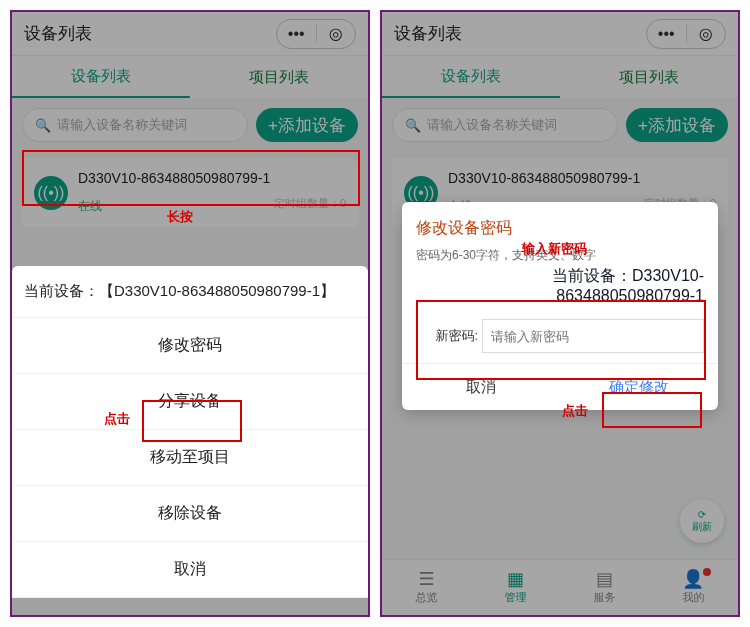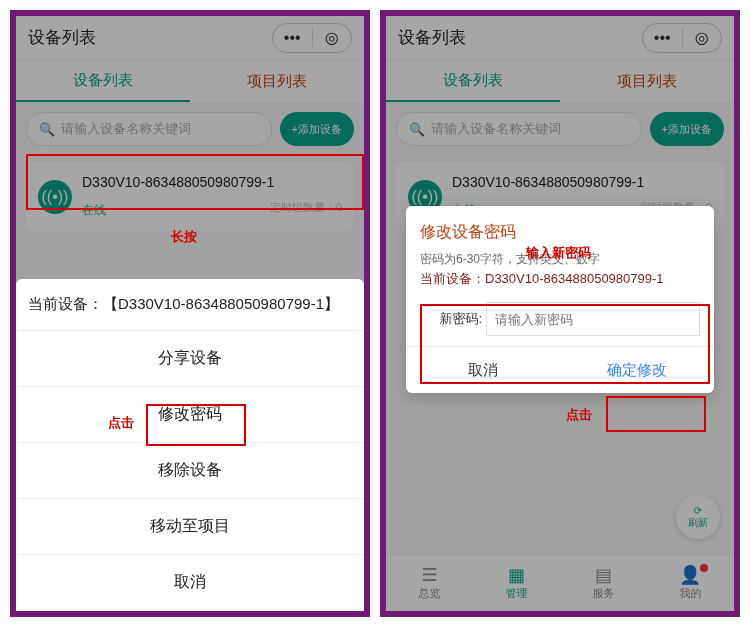--- a/index.html
+++ b/index.html
@@ -1,43 +1,43 @@
 <!DOCTYPE html>
 <html><head>
 <meta charset="utf-8">
 <style>
 *{box-sizing:border-box;margin:0;padding:0;font-family:"PingFang SC","Microsoft YaHei",sans-serif}
 body{background:#fff;display:flex;gap:10px;padding:10px}
-.phone{width:364px;height:607px;border:6px solid #701a75;position:relative;overflow:hidden;background:#f7f8f9;display:flex;flex-direction:column}
+.phone{width:364px;height:607px;border:2px solid #701a75;position:relative;overflow:hidden;background:#f7f8f9;display:flex;flex-direction:column}
 .topbar{height:44px;display:flex;align-items:center;justify-content:space-between;padding:0 12px;background:#fff;border-bottom:1px solid #eee;z-index:5;position:relative}
 .topbar .title{font-size:17px;color:#222}
 .capsule{display:flex;align-items:center;gap:0;border:1px solid #ccc;border-radius:16px;height:30px;width:80px}
 .cap-half{flex:1;display:flex;align-items:center;justify-content:center;font-size:16px;color:#333}
 .cap-half+.cap-half{border-left:1px solid #ddd}
 .tabs{display:flex;background:#fff;height:42px;z-index:5;position:relative}
-.tab{flex:1;display:flex;align-items:center;justify-content:center;font-size:15px;color:#c2410c}
+.tab{flex:1;display:flex;align-items:center;justify-content:center;font-size:15px;color:#15803d}
 .tab.active{color:#0aa589;border-bottom:2px solid #0aa589}
 .searchrow{display:flex;align-items:center;gap:8px;padding:10px;background:#f7f8f9;z-index:5;position:relative}
 .searchbox{flex:1;display:flex;align-items:center;gap:6px;background:#fff;border:1px solid #e3e3e3;border-radius:18px;height:34px;padding:0 12px;color:#aaa;font-size:13px}
-.addbtn{background:#0aa589;color:#fff;border-radius:18px;height:34px;padding:0 12px;font-size:11px;display:flex;align-items:center}
+.addbtn{background:#0aa589;color:#fff;border-radius:18px;height:34px;padding:0 12px;font-size:17px;display:flex;align-items:center}
 .card{margin:6px 10px;background:#fff;border-radius:6px;padding:12px;display:flex;align-items:center;gap:10px;position:relative;z-index:5}
 .dev-icon{width:34px;height:34px;background:#0aa589;border-radius:50%;display:flex;align-items:center;justify-content:center;color:#fff;font-size:16px}
 .dev-name{font-size:14px;color:#222}
 .dev-status{font-size:12px;color:#1cb26a;margin-top:12px}
 .dev-meta{position:absolute;right:12px;bottom:16px;font-size:11px;color:#bbb}
 .ann{position:absolute;color:#d40000;font-size:13px;font-weight:bold;z-index:60;pointer-events:none}
 .redbox{position:absolute;border:2px solid #d40000;z-index:55;pointer-events:none}
 .mask{position:absolute;inset:0;background:rgba(0,0,0,.35);z-index:50}
-.sheet{position:absolute;left:0;right:0;bottom:0;background:#fff;z-index:55;border-top-left-radius:6px;border-top-right-radius:6px}
+.sheet{position:absolute;left:0;right:0;bottom:17px;background:#fff;z-index:55;border-top-left-radius:6px;border-top-right-radius:6px}
 .sheet-h{padding:16px 12px;border-bottom:1px solid #eee;font-size:15px;color:#222}
 .sheet-item{height:56px;display:flex;align-items:center;justify-content:center;font-size:16px;color:#222;border-bottom:1px solid #f1f1f1}
 .modal{position:absolute;left:20px;right:20px;top:190px;background:#fff;border-radius:6px;z-index:55;padding:16px 14px 0;box-shadow:0 4px 16px rgba(0,0,0,.2)}
 .modal-title{text-align:left;font-size:16px;color:#c2410c;margin-bottom:8px}
 .modal-hint{text-align:left;font-size:12px;color:#666;margin-bottom:2px}
-.modal-dev{text-align:left;font-size:13px;color:#7f1d1d;margin-bottom:14px}
+.modal-dev{text-align:right;font-size:16px;color:#0f172a;margin-bottom:14px}
 .field{display:flex;align-items:center;margin-bottom:10px}
 .field label{width:62px;text-align:right;font-size:13px;color:#333;margin-right:4px}
 .field input{flex:1;height:34px;border:1px solid #ddd;padding:0 8px;font-size:13px;color:#333}
 .modal-actions{display:flex;border-top:1px solid #eee;margin:8px -14px 0}
 .modal-actions>div{flex:1;height:46px;display:flex;align-items:center;justify-content:center;font-size:15px}
 .btn-cancel{color:#333}
 .btn-ok{color:#3b82f6}
 .fabs{position:absolute;right:14px;bottom:72px;z-index:5}
 .fab{width:44px;height:44px;border-radius:50%;background:#fff;box-shadow:0 2px 6px rgba(0,0,0,.15);display:flex;flex-direction:column;align-items:center;justify-content:center;margin-top:10px;font-size:10px;color:#0aa589}
 .bottombar{position:absolute;left:0;right:0;bottom:0;height:56px;background:#fff;border-top:1px solid #eee;display:flex;z-index:5}
@@ -71,31 +71,31 @@
   <div class="card">
     <div class="dev-icon">((•))</div>
     <div>
       <div class="dev-name">D330V10-863488050980799-1</div>
       <div class="dev-status">在线</div>
     </div>
     <div class="dev-meta">定时组数量：0</div>
   </div>
 
   <div class="redbox" style="left:10px;top:138px;width:338px;height:56px"></div>
-  <div class="ann" style="left:155px;top:212px">长按</div>
+  <div class="ann" style="left:155px;top:196px">长按</div>
 
   <div class="mask"></div>
   <div class="sheet">
     <div class="sheet-h">
       <span>当前设备：【</span><span>D330V10-863488050980799-1</span><span>】</span>
     </div>
+    <div class="sheet-item">修改密码</div>
     <div class="sheet-item">分享设备</div>
-    <div class="sheet-item">修改密码</div>
+    <div class="sheet-item">移动至项目</div>
     <div class="sheet-item">移除设备</div>
-    <div class="sheet-item">移动至项目</div>
     <div class="sheet-item">取消</div>
   </div>
   <div class="redbox" style="left:130px;top:388px;width:100px;height:42px"></div>
   <div class="ann" style="left:92px;top:398px">点击</div>
 </div>
 
 <div class="phone">
   <div class="topbar">
     <div class="title">设备列表</div>
     <div class="capsule">

